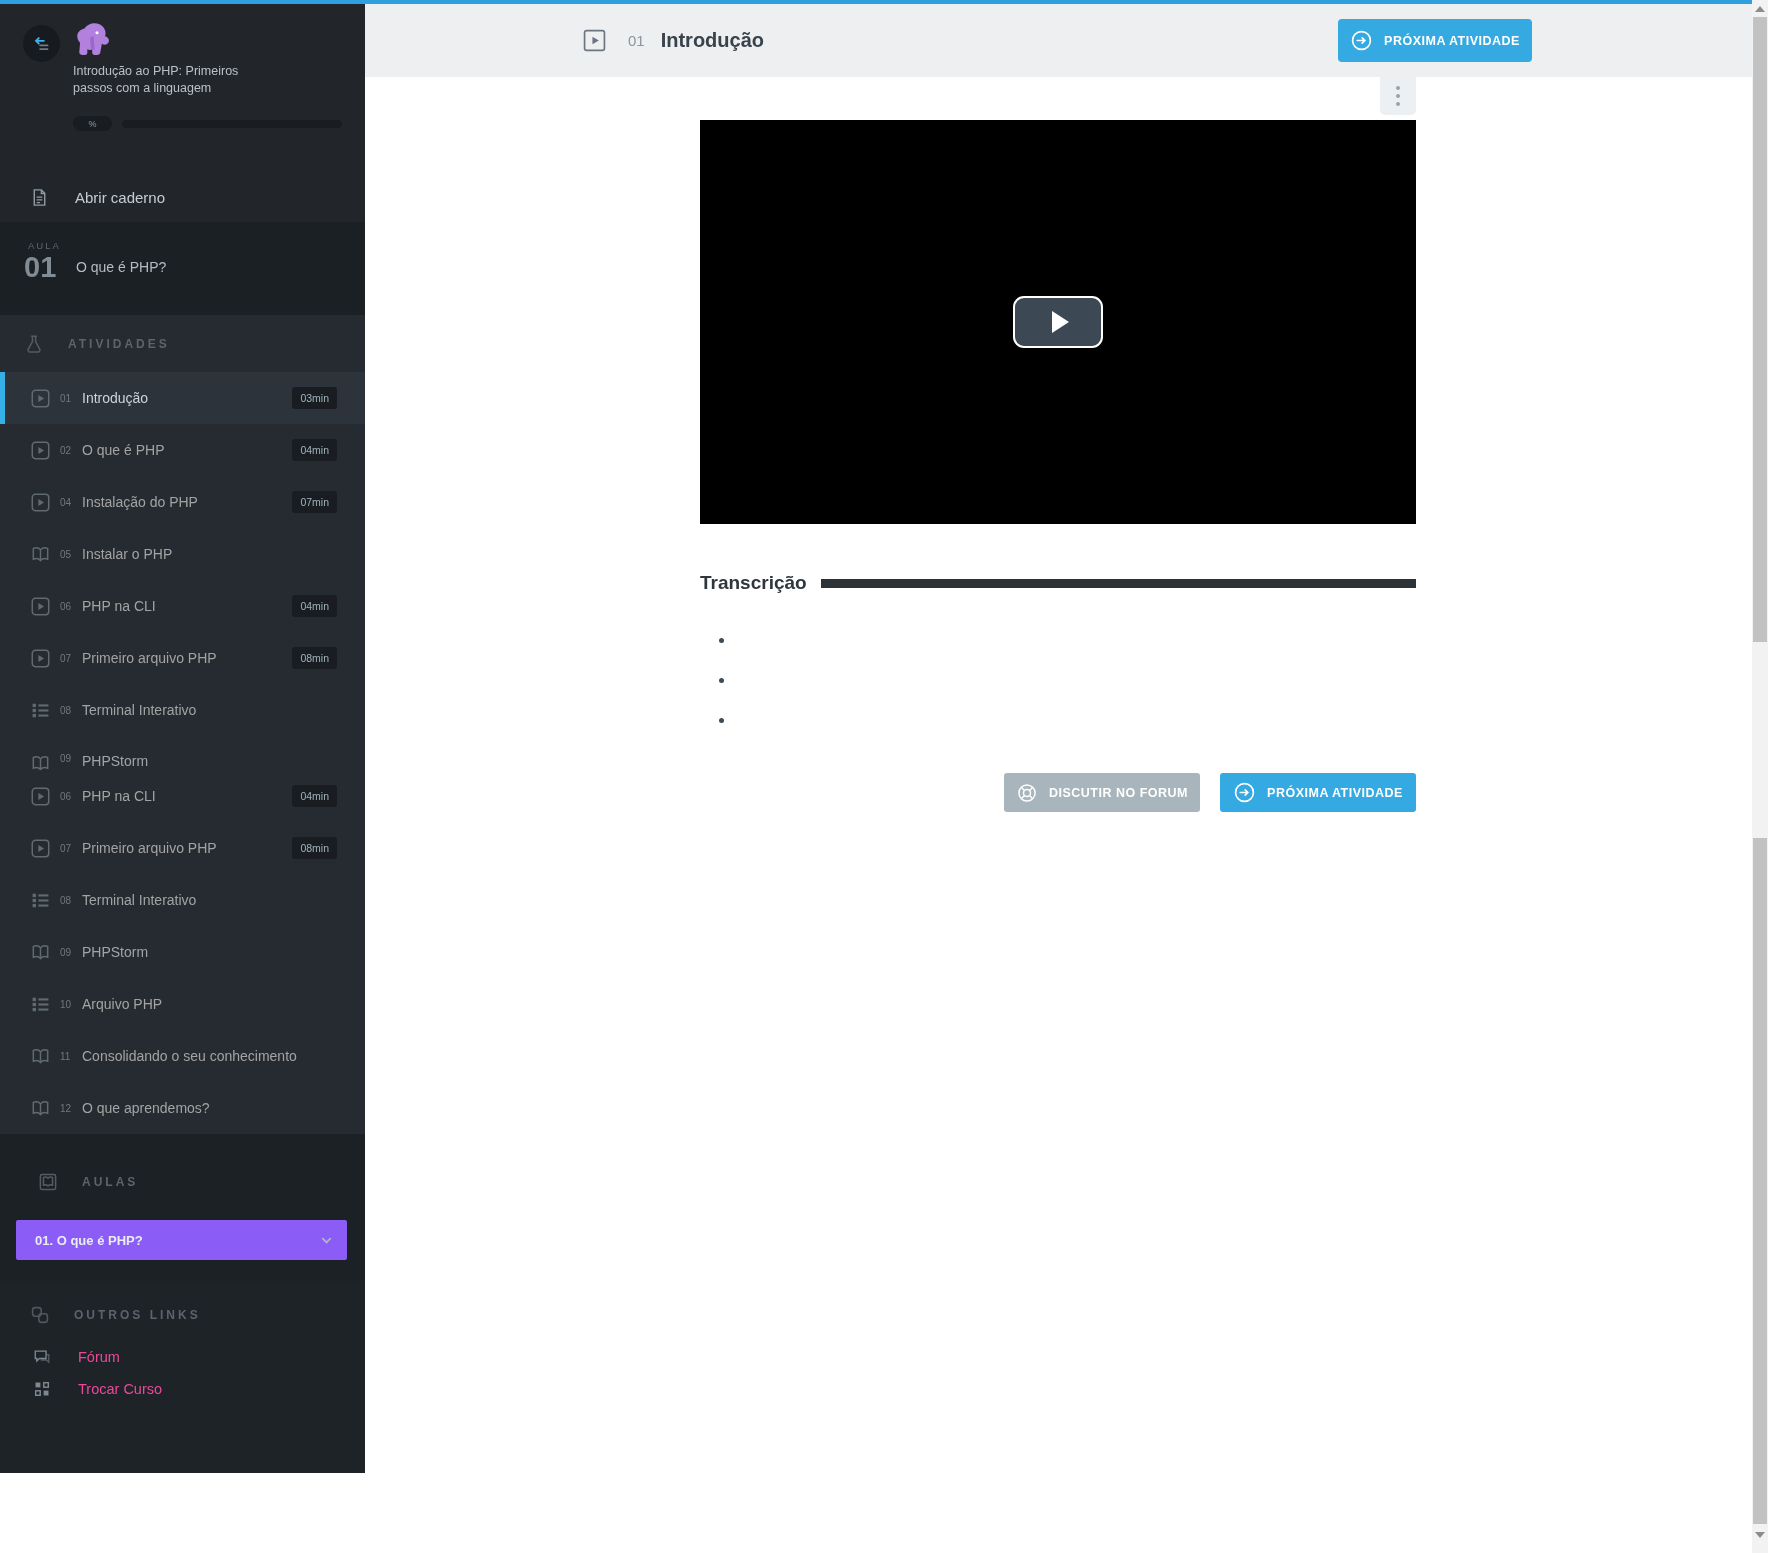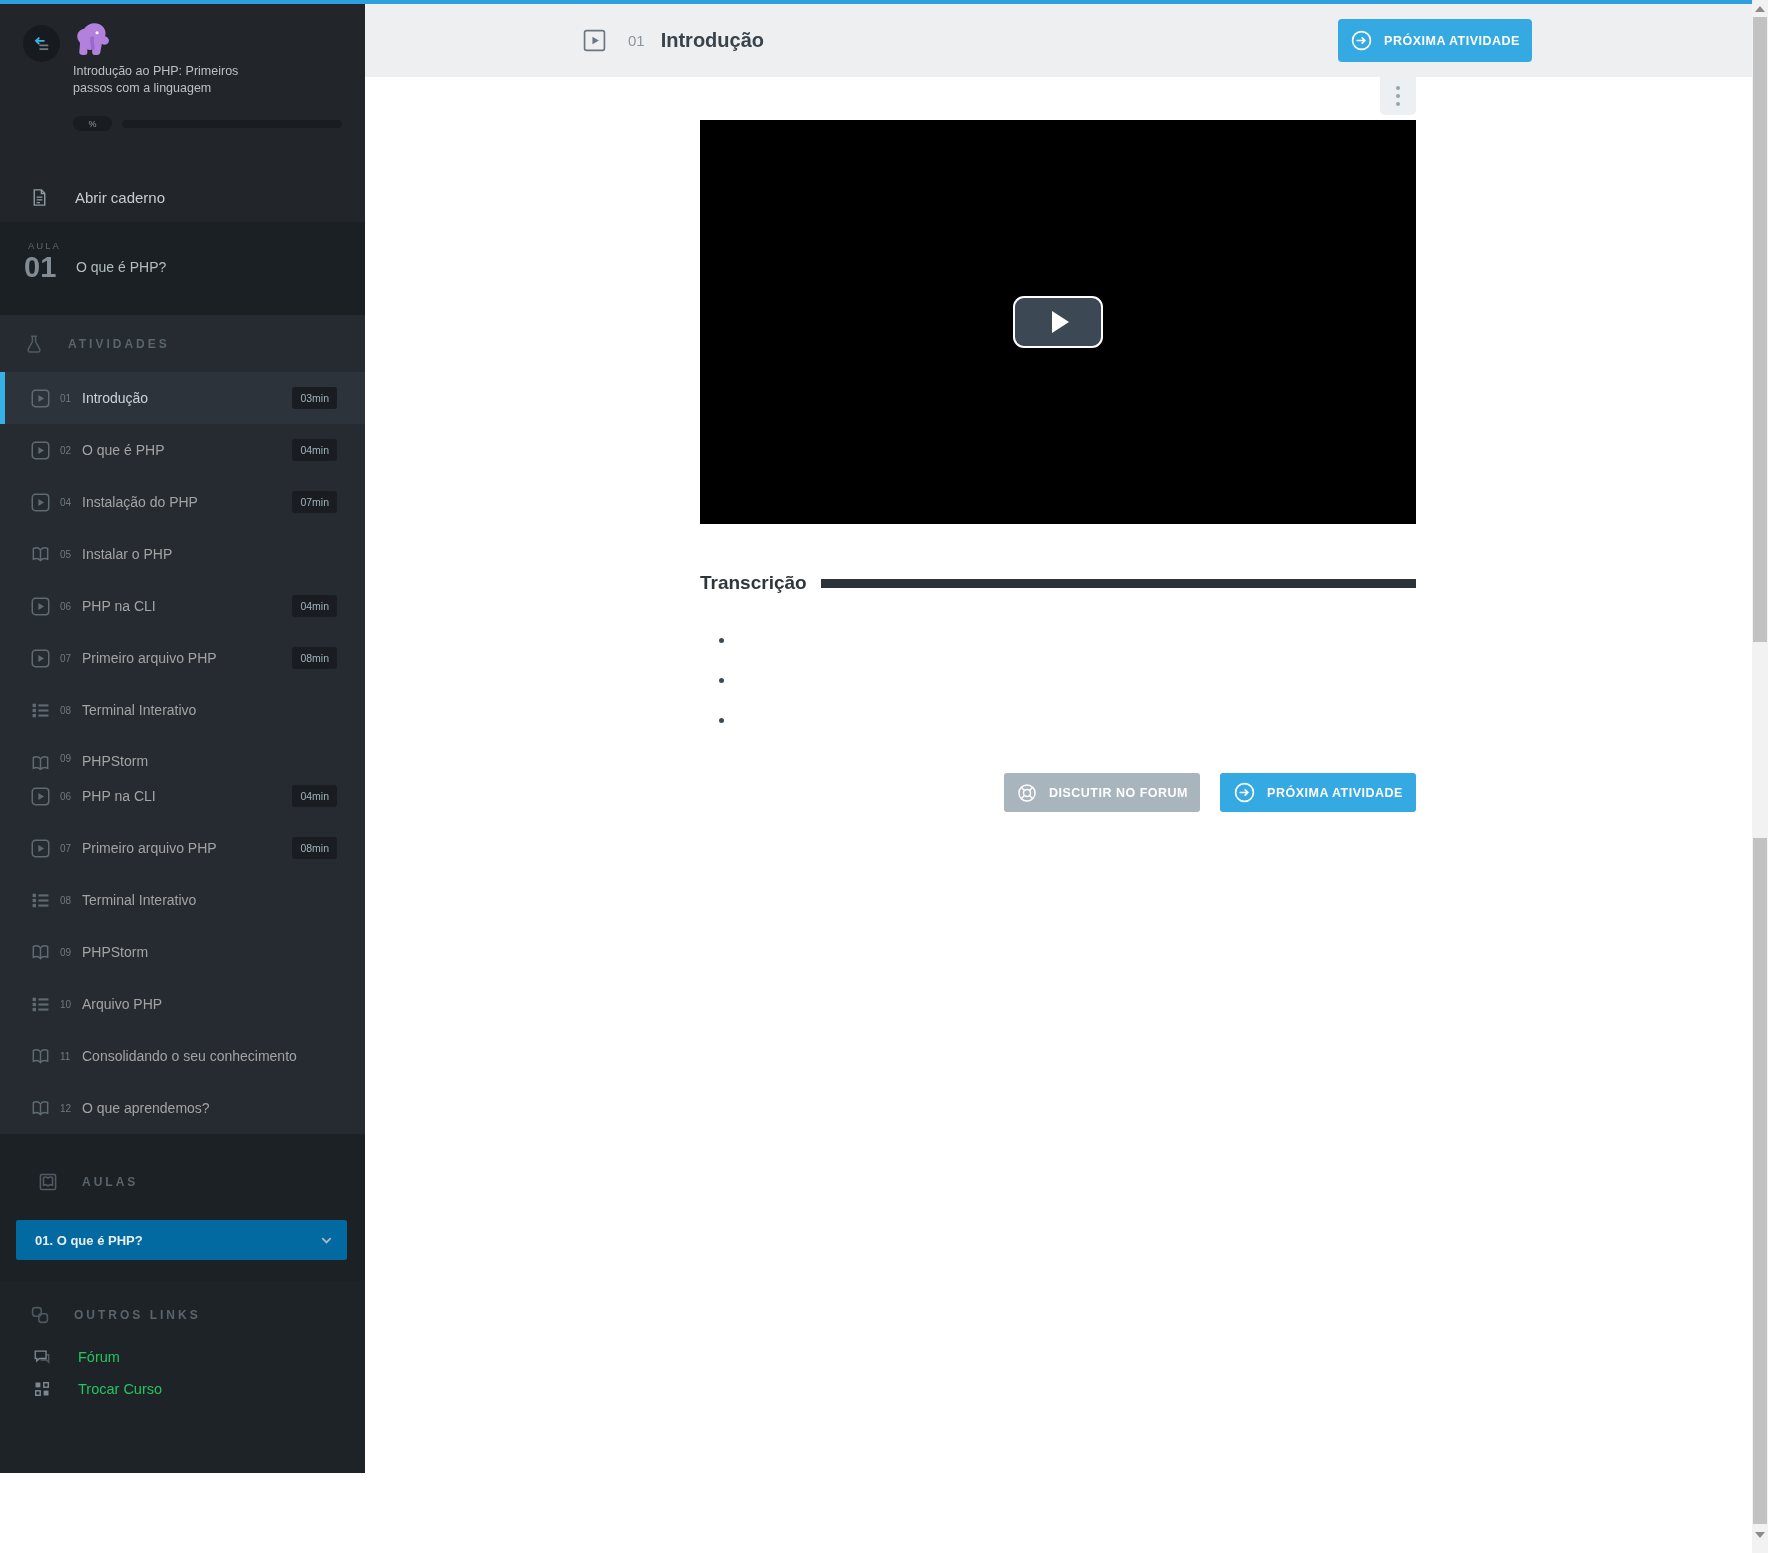--- a/index.html
+++ b/index.html
@@ -45,29 +45,29 @@
   .act-label{font-size:14px;color:#a3a3a3;}
   .act-row.active .act-label{color:#ccd4d9;}
   .act-duration{margin-left:auto;margin-right:28px;background:#191d21;color:#9fb2bc;
                 font-size:10.5px;padding:5px 8px;border-radius:3px;}
   .act-row.partial{height:34px;overflow:hidden;align-items:flex-start;}
   .act-row.partial > *{margin-top:17px;}
 
   .s-aulas{height:147px;flex:none;background:#1c2126;position:relative;}
   .aulas-header{position:absolute;left:0;top:36px;height:24px;display:flex;align-items:center;padding-left:38px;}
   .aulas-header .ic{margin-right:24px;color:#525c65;}
-  .aula-select{position:absolute;left:16px;right:18px;top:86px;height:40px;background:#0369a1;border-radius:2px;
+  .aula-select{position:absolute;left:16px;right:18px;top:86px;height:40px;background:#8b5cf6;border-radius:2px;
                display:flex;align-items:center;padding:0 14px 0 19px;cursor:pointer;}
   .aula-select-label{font-size:13px;font-weight:bold;color:#e8edf0;}
   .aula-select .chev{margin-left:auto;color:#aeb7bd;}
 
   .s-links{flex:1;background:#1e2328;position:relative;}
   .links-header{height:24px;display:flex;align-items:center;padding-left:30px;margin-top:22px;}
   .links-header .ic{margin-right:24px;color:#4d575f;}
-  .link-row{height:32px;display:flex;align-items:center;padding-left:33px;color:#22c55e;font-size:14.5px;cursor:pointer;}
+  .link-row{height:32px;display:flex;align-items:center;padding-left:33px;color:#ec4899;font-size:14.5px;cursor:pointer;}
   .link-row:first-of-type{margin-top:14px;}
   .link-row .ic{width:18px;height:18px;margin-right:27px;color:#7d8992;display:none;align-items:center;justify-content:center;}
   .link-row[data-icon="forum"] .ic-forum{display:flex;}
   .link-row[data-icon="switch"] .ic-switch{display:flex;}
 
   
   .main{position:absolute;top:4px;left:365px;width:1387px;height:1549px;background:#fff;}
   .main-header{position:absolute;top:0;left:0;right:0;height:73px;background:#edeff1;
                display:flex;align-items:center;padding:0 220px 0 218px;box-sizing:border-box;}
   .mh-icon{color:#6b7680;margin-right:22px;display:flex;}

